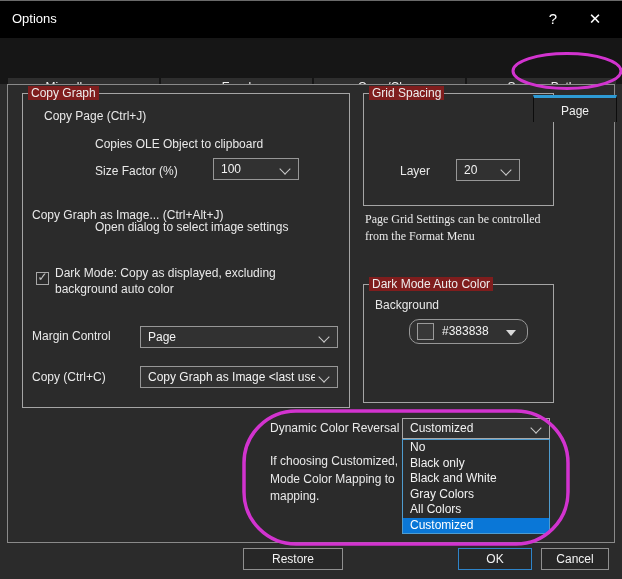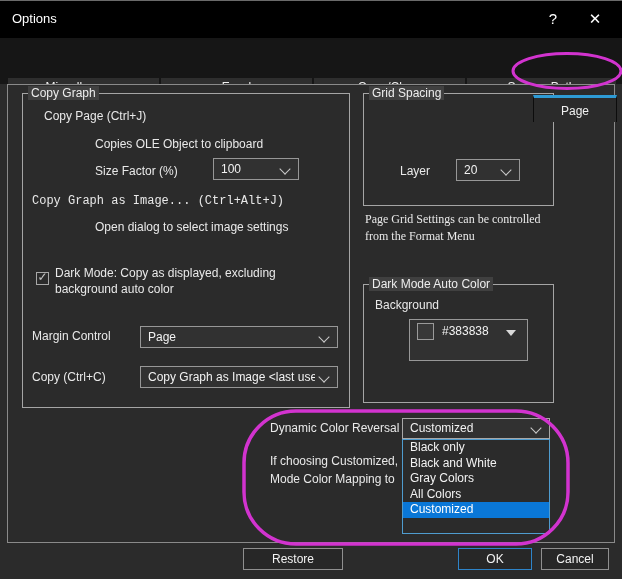--- a/index.html
+++ b/index.html
@@ -17,21 +17,21 @@
        font-size:12px;cursor:default;}
   .tab.r1{top:40px;height:19px;line-height:19px;}
   .tab.r2{top:61px;height:21px;line-height:21px;}
   .tab.selected{top:57px;height:27px;line-height:26px;background:#2b2b2b;
        border-top:3px solid #2e9bd5;border-left:1px solid #0c0c0c;border-right:1px solid #0c0c0c;
        box-sizing:border-box;z-index:3;}
   
   .content{position:absolute;left:7px;top:83px;width:606px;height:457px;
            border:1px solid #8a8a8a;background:#2b2b2b;}
   .group{position:absolute;border:1px solid #a5a5a5;background:#2b2b2b;}
-  .group-label{position:absolute;top:-8px;left:5px;background:#404040;padding:0 3px;
+  .group-label{position:absolute;top:-8px;left:5px;background:#7f1d1d;padding:0 3px;
                font-size:12px;color:#ededed;white-space:nowrap;}
   .lbl{position:absolute;white-space:nowrap;color:#e9e9e9;}
   .wrap{position:absolute;color:#e9e9e9;line-height:17px;}
   
   .combo{position:absolute;background:#313131;border:1px solid #979797;box-sizing:border-box;}
   .combo .val{position:absolute;left:7px;top:0;right:22px;overflow:hidden;white-space:nowrap;color:#f2f2f2;}
   .chev{position:absolute;right:9px;width:7px;height:7px;
         border-right:1.5px solid #c9c9c9;border-bottom:1.5px solid #c9c9c9;
         transform:rotate(45deg);}
   .tri{position:absolute;right:11px;width:0;height:0;border-left:5px solid transparent;
@@ -87,21 +87,21 @@
   </div>
   <span class="lbl" style="left:32px;top:108px;margin-left:12px;">Copy Page (Ctrl+J)</span>
   <span class="lbl" style="left:95px;top:136px;">Copies OLE Object to clipboard</span>
 
   <span class="lbl" style="left:95px;top:163px;">Size Factor (%)</span>
   <div class="combo" style="left:213px;top:157px;width:86px;height:22px;">
     <span class="val" style="line-height:20px;">100</span>
     <span class="chev" style="top:6px;"></span>
   </div>
 
-  <span class="lbl" style="left:32px;top:193px;font-family:Liberation Mono, monospace;">Copy Graph as Image... (Ctrl+Alt+J)</span>
+  <span class="lbl" style="left:32px;top:207px;">Copy Graph as Image... (Ctrl+Alt+J)</span>
   <span class="lbl" style="left:95px;top:219px;">Open dialog to select image settings</span>
 
   <div class="checkbox" style="left:36px;top:271px;">
     <span class="mark">✓</span>
   </div>
   <div class="wrap" style="left:55px;top:264px;width:258px;line-height:16px;">Dark Mode:  Copy as displayed, excluding background auto color</div>
 
   <span class="lbl" style="left:32px;top:328px;">Margin Control</span>
   <div class="combo" style="left:140px;top:325px;width:198px;height:22px;">
     <span class="val" style="line-height:20px;">Page</span>
@@ -121,37 +121,39 @@
   <div class="combo" style="left:456px;top:158px;width:64px;height:22px;">
     <span class="val" style="line-height:20px;">20</span>
     <span class="chev" style="top:6px;"></span>
   </div>
   <div class="wrap" style="left:365px;top:210px;width:182px;font-family:Liberation Serif, serif;">Page Grid Settings can be controlled from the Format Menu</div>
 
   <div class="group" style="left:363px;top:283px;width:189px;height:117px;">
     <span class="group-label">Dark Mode Auto Color</span>
   </div>
   <span class="lbl" style="left:375px;top:297px;">Background</span>
-  <div class="combo" style="left:409px;top:318px;width:119px;height:42px;">
+  <div class="combo" style="left:409px;top:318px;width:119px;height:25px;border-radius:10px;">
     <span class="swatch" style="background:#383838;"></span>
     <span class="val" style="left:32px;line-height:23px;">#383838</span>
     <span class="tri" style="top:10px;"></span>
   </div>
 
   <span class="lbl" style="left:270px;top:420px;">Dynamic Color Reversal</span>
   <div class="combo" style="left:402px;top:417px;width:148px;height:21px;border-color:#a8a8a8;">
     <span class="val" style="line-height:19px;">Customized</span>
     <span class="chev" style="top:5px;"></span>
   </div>
   <div class="wrap" style="left:270px;top:452px;width:134px;line-height:17.5px;">
     <div>If choosing Customized,</div>
     <div>Mode Color Mapping to</div>
+    <div>mapping.</div>
   </div>
 
   <div class="ddlist">
+    <div class="dd-item">No</div>
     <div class="dd-item">Black only</div>
     <div class="dd-item">Black and White</div>
     <div class="dd-item">Gray Colors</div>
     <div class="dd-item">All Colors</div>
     <div class="dd-item selected">Customized</div>
   </div>
 
   <div class="btn" style="left:243px;width:100px;">Restore</div>
   <div class="btn default" style="left:458px;width:74px;">OK</div>
   <div class="btn" style="left:541px;width:68px;">Cancel</div>

